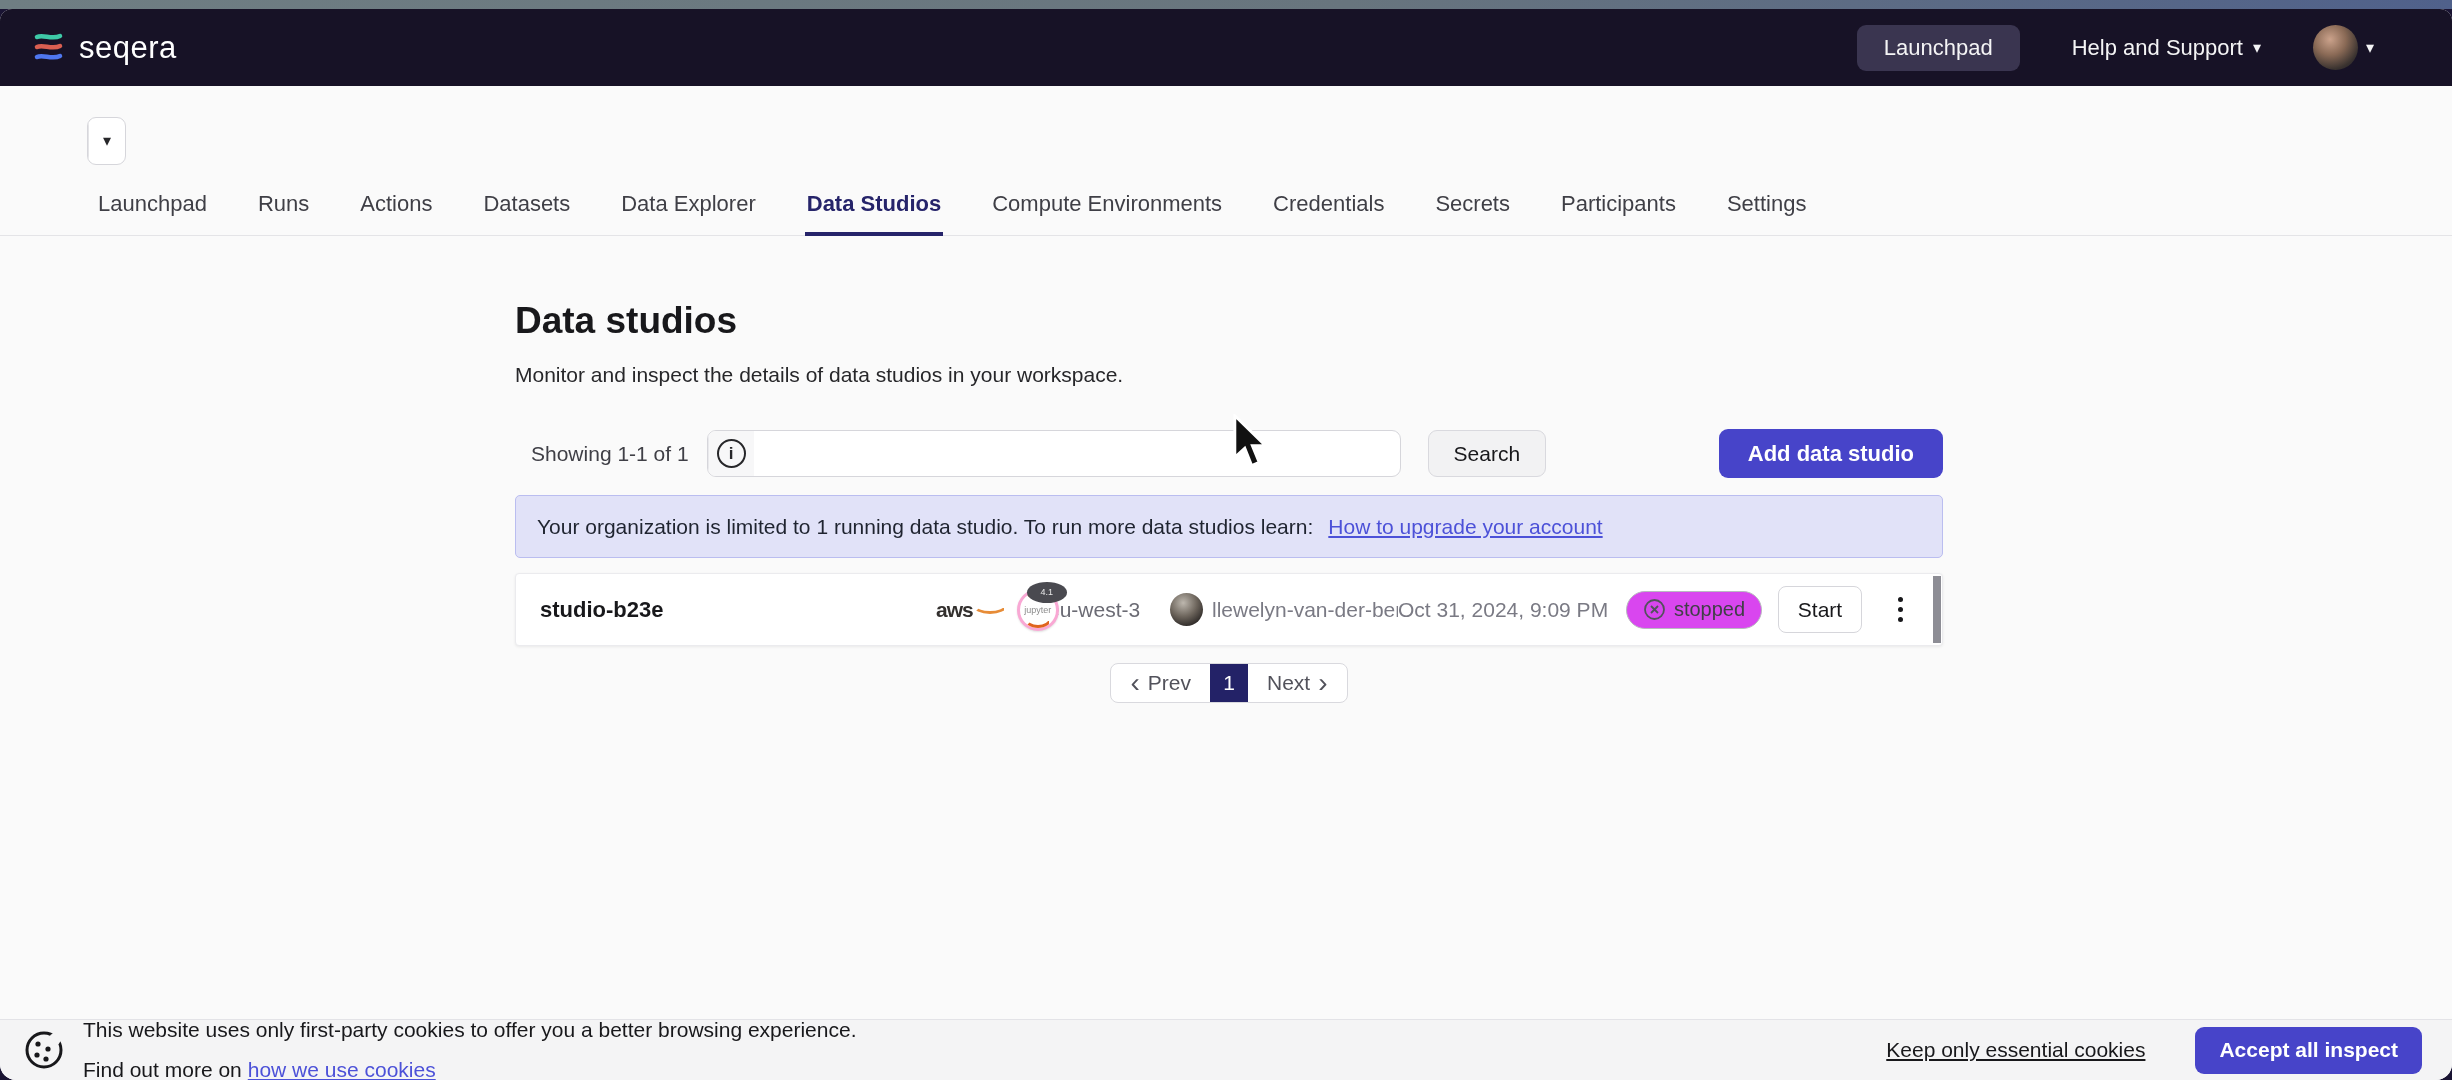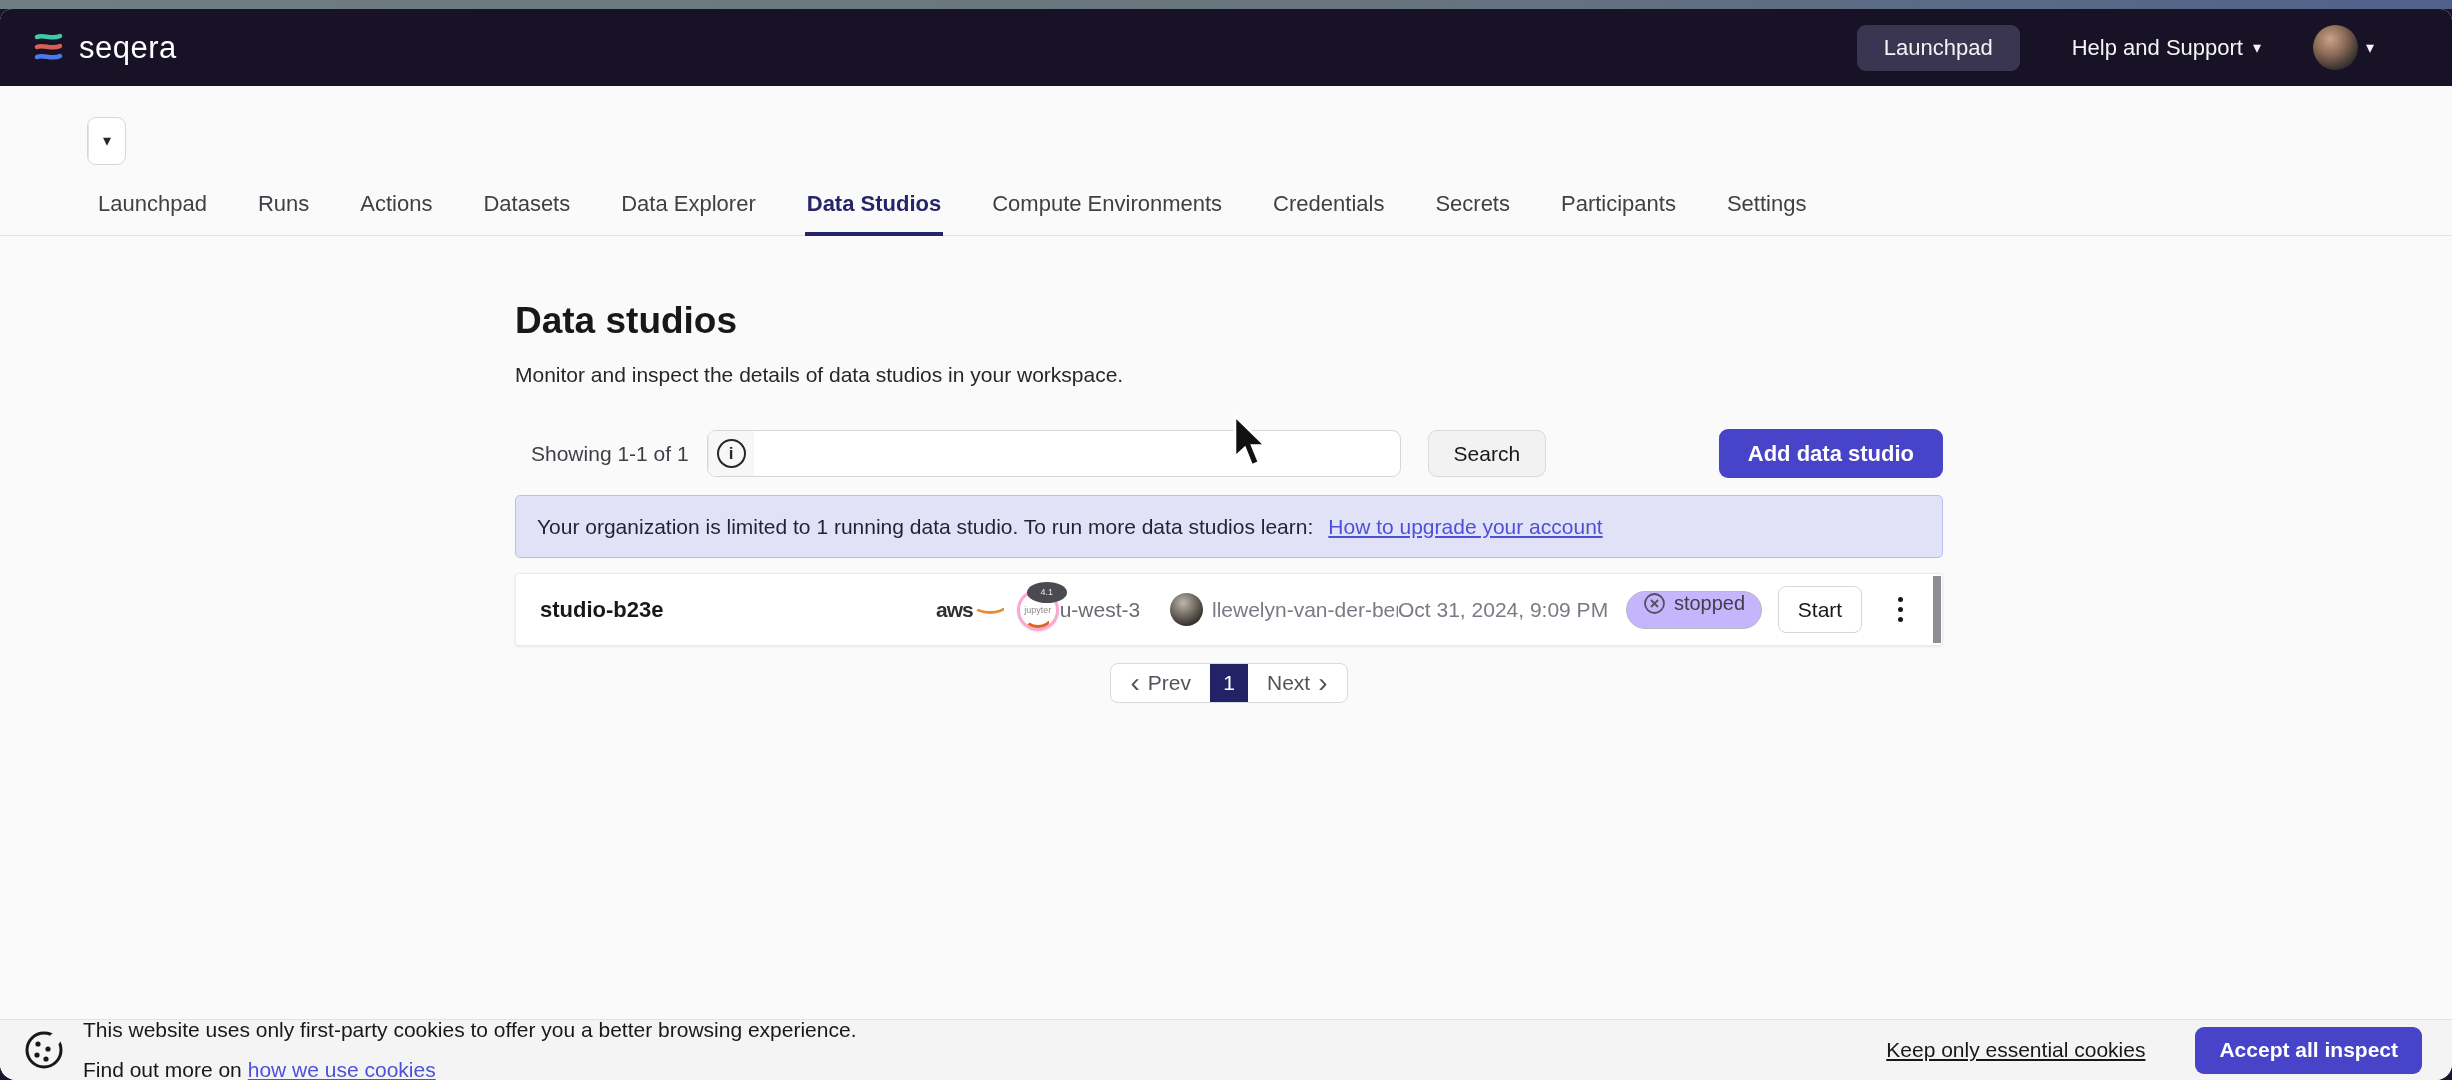--- a/index.html
+++ b/index.html
@@ -84,22 +84,22 @@
   .jupyter-arc-bottom { bottom:3px; border-bottom:3px solid #e0641f; border-radius:0 0 50% 50%/0 0 100% 100%; }
   .jupyter-badge { position:absolute; top:-7px; right:-8px; width:40px; height:21px; border-radius:50%;
     background:#4a4a50; color:#e8e8e8; font-size:9px; display:flex; align-items:center; justify-content:center; }
   .cell-region { width:122px; font-size:21px; color:#6b6b74; }
   .cell-owner { width:228px; display:flex; align-items:center; gap:9px; }
   .avatar-sm { width:33px; height:33px; border-radius:50%; flex:0 0 33px;
     background:radial-gradient(circle at 40% 30%, #bdb7ae 0%, #6d655c 45%, #2c2826 80%); }
   .owner-name { font-size:21px; color:#7a7a84; white-space:nowrap; overflow:hidden; }
   .cell-date { width:212px; font-size:21px; color:#7a7a84; white-space:nowrap; }
   .cell-status { width:168px; display:flex; justify-content:center; }
-  .status-pill { display:flex; gap:8px; height:38px; padding:0 16px; border-radius:19px;
-    background:#c4b5fd; border:1.5px solid #b9b9c0; }
+  .status-pill { display:flex; align-items:center; gap:8px; height:38px; padding:0 16px; border-radius:19px;
+    background:#d946ef; border:1.5px solid #b9b9c0; }
   .status-text { font-size:20px; color:#3f3f46; }
   .start-btn { width:84px; height:47px; background:#fff; border:1px solid #d6d6db; border-radius:8px;
     font-size:21px; color:#18181b; display:flex; align-items:center; justify-content:center; cursor:pointer; }
   .kebab { margin-left:30px; display:flex; flex-direction:column; gap:5px; padding:6px; cursor:pointer; }
   .kebab i { width:5px; height:5px; border-radius:50%; background:#18181b; }
   .row-scrollbar { position:absolute; right:1px; top:2px; bottom:2px; width:8px; background:#8d8d95; }
 
   
   .pagination-wrap { display:flex; justify-content:center; margin-top:17px; }
   .pagination { display:flex; align-items:center; background:#fff; border:1px solid #d9d9de; border-radius:8px;

